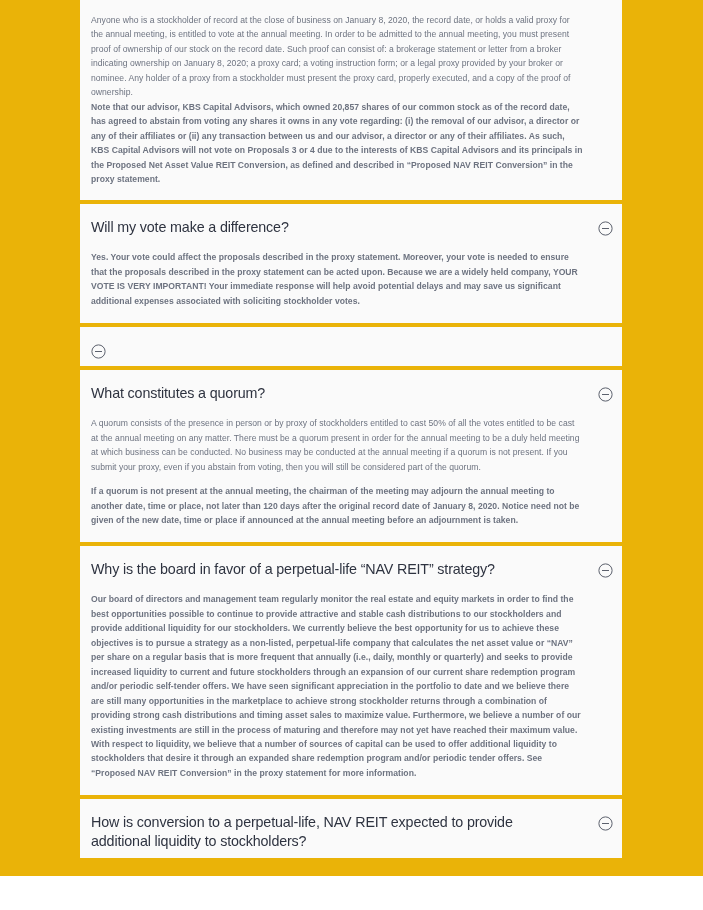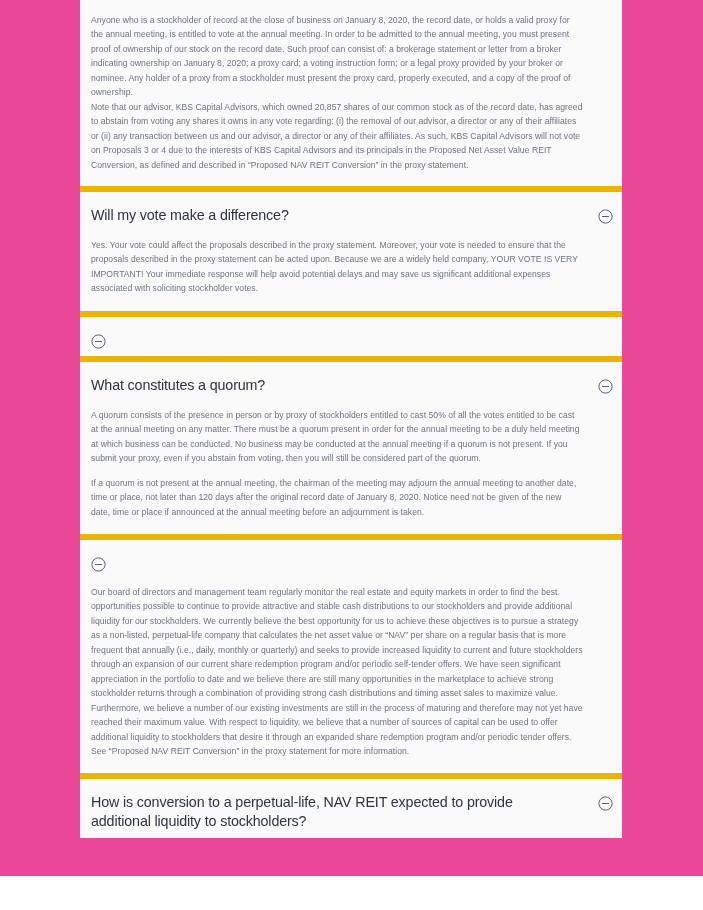--- a/index.html
+++ b/index.html
@@ -11,33 +11,33 @@
     width: 703px;
     height: 910px;
     background: #ffffff;
     font-family: "Liberation Sans", sans-serif;
     overflow: hidden;
   }
   #faq-page {
     position: relative;
     width: 703px;
     height: 876px;
-    background: #ec4899;
+    background: #eab308;
     box-sizing: border-box;
   }
   .faq-container {
     position: absolute;
     left: 80px;
     top: 0;
     width: 542px;
     background: #fafafa;
     box-sizing: border-box;
   }
   .faq-item {
-    border-top: 6px solid #eab308;
+    border-top: 4px solid #eab308;
     padding: 0 0 0 0;
     background: #fafafa;
     position: relative;
     box-sizing: border-box;
   }
   .faq-item.no-rule {
     border-top: none;
   }
   .faq-head {
     display: flex;
@@ -76,20 +76,21 @@
   .faq-body p {
     font-size: 8.6px;
     line-height: 14.45px;
     color: #6d7380;
     margin: 0 0 10px 0;
     letter-spacing: 0.03px;
     max-width: 492px;
   }
   .faq-body p:last-child {
     margin-bottom: 0;
+    font-weight: bold;
   }
   
   .faq-item-partial .faq-body {
     padding-top: 13px;
     padding-bottom: 14px;
   }
   .faq-item-partial .faq-body p {
     margin-bottom: 0;
   }
 </style>
@@ -138,20 +139,21 @@
             </svg>
           </span>
         </div>
         <div class="faq-body">
           <p>A quorum consists of the presence in person or by proxy of stockholders entitled to cast 50% of all the votes entitled to be cast at the annual meeting on any matter. There must be a quorum present in order for the annual meeting to be a duly held meeting at which business can be conducted. No business may be conducted at the annual meeting if a quorum is not present. If you submit your proxy, even if you abstain from voting, then you will still be considered part of the quorum.</p>
           <p>If a quorum is not present at the annual meeting, the chairman of the meeting may adjourn the annual meeting to another date, time or place, not later than 120 days after the original record date of January 8, 2020. Notice need not be given of the new date, time or place if announced at the annual meeting before an adjournment is taken.</p>
         </div>
       </div>
       <div class="faq-item">
         <div class="faq-head">
+          <h3 class="faq-q">Why is the board in favor of a perpetual-life “NAV REIT” strategy?</h3>
           <span class="toggle-icon">
             <svg width="15" height="15" viewBox="0 0 15 15" xmlns="http://www.w3.org/2000/svg">
               <circle cx="7.5" cy="7.5" r="6.6" fill="none" stroke="#5c616d" stroke-width="1"></circle>
               <line x1="4.4" y1="7.5" x2="10.6" y2="7.5" stroke="#5c616d" stroke-width="1" stroke-linecap="round"></line>
             </svg>
           </span>
         </div>
         <div class="faq-body">
           <p>Our board of directors and management team regularly monitor the real estate and equity markets in order to find the best opportunities possible to continue to provide attractive and stable cash distributions to our stockholders and provide additional liquidity for our stockholders. We currently believe the best opportunity for us to achieve these objectives is to pursue a strategy as a non-listed, perpetual-life company that calculates the net asset value or “NAV” per share on a regular basis that is more frequent that annually (i.e., daily, monthly or quarterly) and seeks to provide increased liquidity to current and future stockholders through an expansion of our current share redemption program and/or periodic self-tender offers. We have seen significant appreciation in the portfolio to date and we believe there are still many opportunities in the marketplace to achieve strong stockholder returns through a combination of providing strong cash distributions and timing asset sales to maximize value. Furthermore, we believe a number of our existing investments are still in the process of maturing and therefore may not yet have reached their maximum value. With respect to liquidity, we believe that a number of sources of capital can be used to offer additional liquidity to stockholders that desire it through an expanded share redemption program and/or periodic tender offers. See “Proposed NAV REIT Conversion” in the proxy statement for more information.</p>
         </div>

